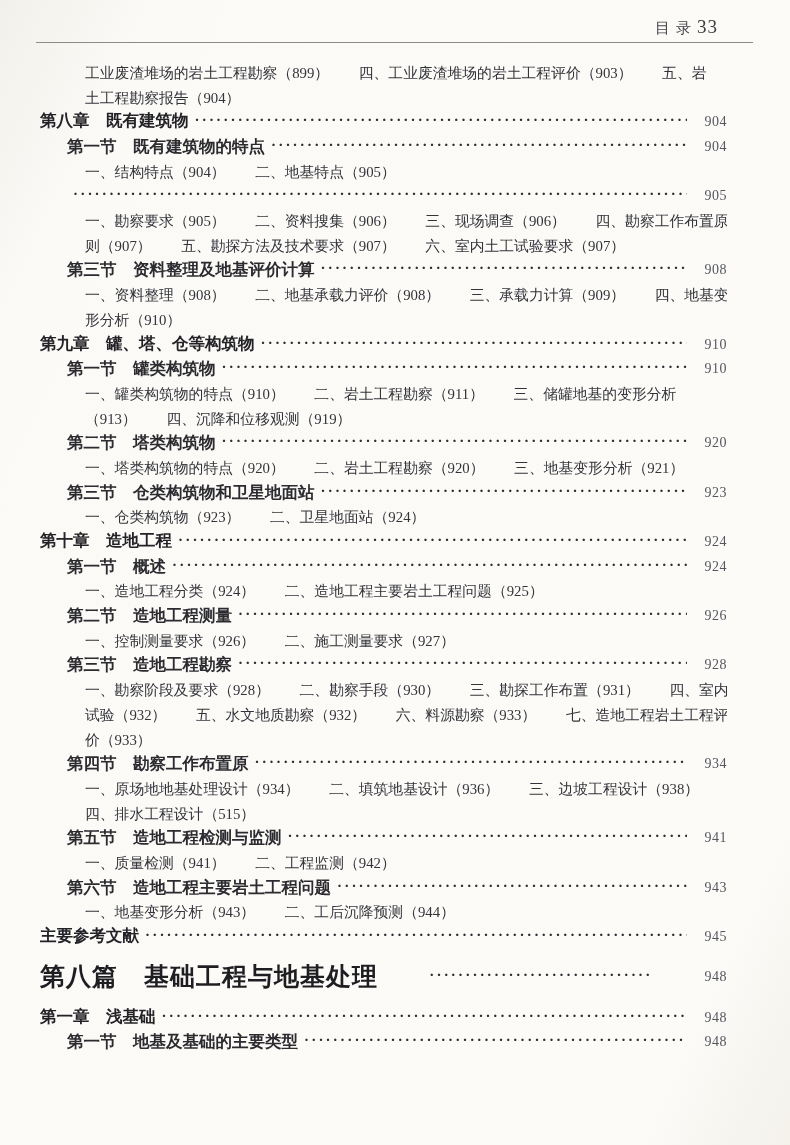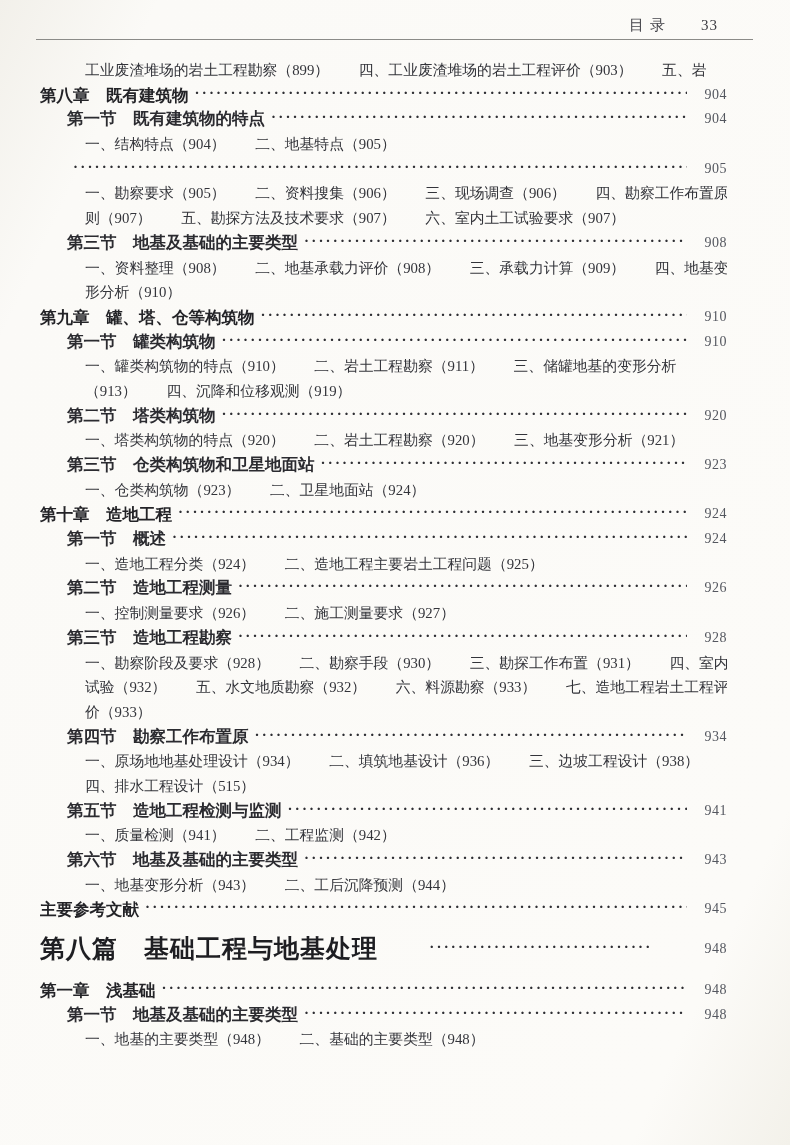--- a/index.html
+++ b/index.html
@@ -13,42 +13,41 @@
     width:790px;height:1145px;
     overflow:hidden;
     background:linear-gradient(115deg,#f2f0ea 0%,#fbfaf7 12%,#fcfbf8 88%,#f3f1ea 100%);
     color:#2c2c30;
   }
   .page-header{
     display:flex;
     justify-content:flex-end;
     align-items:baseline;
     padding:16px 72px 4px 40px;
-    gap:30px;
   }
   .header-label{
     font-size:15px;
     letter-spacing:6px;
     color:#45454b;
   }
   .header-pageno{
-    font-size:15px;
+    font-size:19px;
     color:#3c3c42;
     letter-spacing:1px;
   }
   .header-rule{
     margin:0 37px 0 36px;
     border-bottom:1.6px solid #8b8b88;
   }
   .toc{
     margin:18px 63px 0 40px;
   }
   .toc-row{
     display:flex;
-    align-items:flex-start;
+    align-items:flex-end;
     height:24.7px;
     line-height:24.7px;
     white-space:nowrap;
     overflow:hidden;
   }
   .entry-text{
     white-space:pre;
     flex:0 0 auto;
   }
   .leader{
@@ -66,21 +65,21 @@
     flex:0 0 auto;
     min-width:34px;
     text-align:right;
     font-size:14px;
     color:#54575f;
     letter-spacing:0.5px;
   }
   
   .lvl-chapter .entry-text,
   .lvl-refs .entry-text{
-    font-family:Liberation Sans, sans-serif;
+    font-family:Liberation Mono, monospace;
     font-weight:700;
     font-size:16.5px;
     color:#232327;
   }
   .lvl-section{padding-left:27px;}
   .lvl-section .entry-text{
     font-weight:600;
     font-size:16.5px;
     color:#2b2b30;
   }
@@ -112,20 +111,24 @@
     <span class="header-label">目录</span>
     <span class="header-pageno">33</span>
   </div>
   <div class="header-rule"></div>
 
   <div class="toc">
       <div class="toc-row lvl-item">
       <span class="entry-text">工业废渣堆场的岩土工程勘察（899）　　四、工业废渣堆场的岩土工程评价（903）　　五、岩</span>
 
     </div>
+      <div class="toc-row lvl-item">
+      <span class="entry-text">土工程勘察报告（904）</span>
+
+    </div>
       <div class="toc-row lvl-chapter">
       <span class="entry-text">第八章　既有建筑物</span>
       <span class="leader">································································································································································</span>
       <span class="page-num">904</span>
     </div>
       <div class="toc-row lvl-section">
       <span class="entry-text">第一节　既有建筑物的特点</span>
       <span class="leader">································································································································································</span>
       <span class="page-num">904</span>
     </div>
@@ -139,21 +142,21 @@
     </div>
       <div class="toc-row lvl-item">
       <span class="entry-text">一、勘察要求（905）　　二、资料搜集（906）　　三、现场调查（906）　　四、勘察工作布置原</span>
 
     </div>
       <div class="toc-row lvl-item">
       <span class="entry-text">则（907）　　五、勘探方法及技术要求（907）　　六、室内土工试验要求（907）</span>
 
     </div>
       <div class="toc-row lvl-section">
-      <span class="entry-text">第三节　地基及基础的主要类型</span>
+      <span class="entry-text">第三节　资料整理及地基评价计算</span>
       <span class="leader">································································································································································</span>
       <span class="page-num">908</span>
     </div>
       <div class="toc-row lvl-item">
       <span class="entry-text">一、资料整理（908）　　二、地基承载力评价（908）　　三、承载力计算（909）　　四、地基变</span>
 
     </div>
       <div class="toc-row lvl-item">
       <span class="entry-text">形分析（910）</span>
 
@@ -250,21 +253,21 @@
       <div class="toc-row lvl-section">
       <span class="entry-text">第五节　造地工程检测与监测</span>
       <span class="leader">································································································································································</span>
       <span class="page-num">941</span>
     </div>
       <div class="toc-row lvl-item">
       <span class="entry-text">一、质量检测（941）　　二、工程监测（942）</span>
 
     </div>
       <div class="toc-row lvl-section">
-      <span class="entry-text">第六节　地基及基础的主要类型</span>
+      <span class="entry-text">第六节　造地工程主要岩土工程问题</span>
       <span class="leader">································································································································································</span>
       <span class="page-num">943</span>
     </div>
       <div class="toc-row lvl-item">
       <span class="entry-text">一、地基变形分析（943）　　二、工后沉降预测（944）</span>
 
     </div>
       <div class="toc-row lvl-refs">
       <span class="entry-text">主要参考文献</span>
       <span class="leader">································································································································································</span>
@@ -278,19 +281,15 @@
       <div class="toc-row lvl-chapter">
       <span class="entry-text">第一章　浅基础</span>
       <span class="leader">································································································································································</span>
       <span class="page-num">948</span>
     </div>
       <div class="toc-row lvl-section">
       <span class="entry-text">第一节　地基及基础的主要类型</span>
       <span class="leader">································································································································································</span>
       <span class="page-num">948</span>
     </div>
-      <div class="toc-row lvl-item">
-      <span class="entry-text">一、地基的主要类型（948）　　二、基础的主要类型（948）</span>
-
-    </div>
     </div>
 
 </div>
 
 </body></html>

